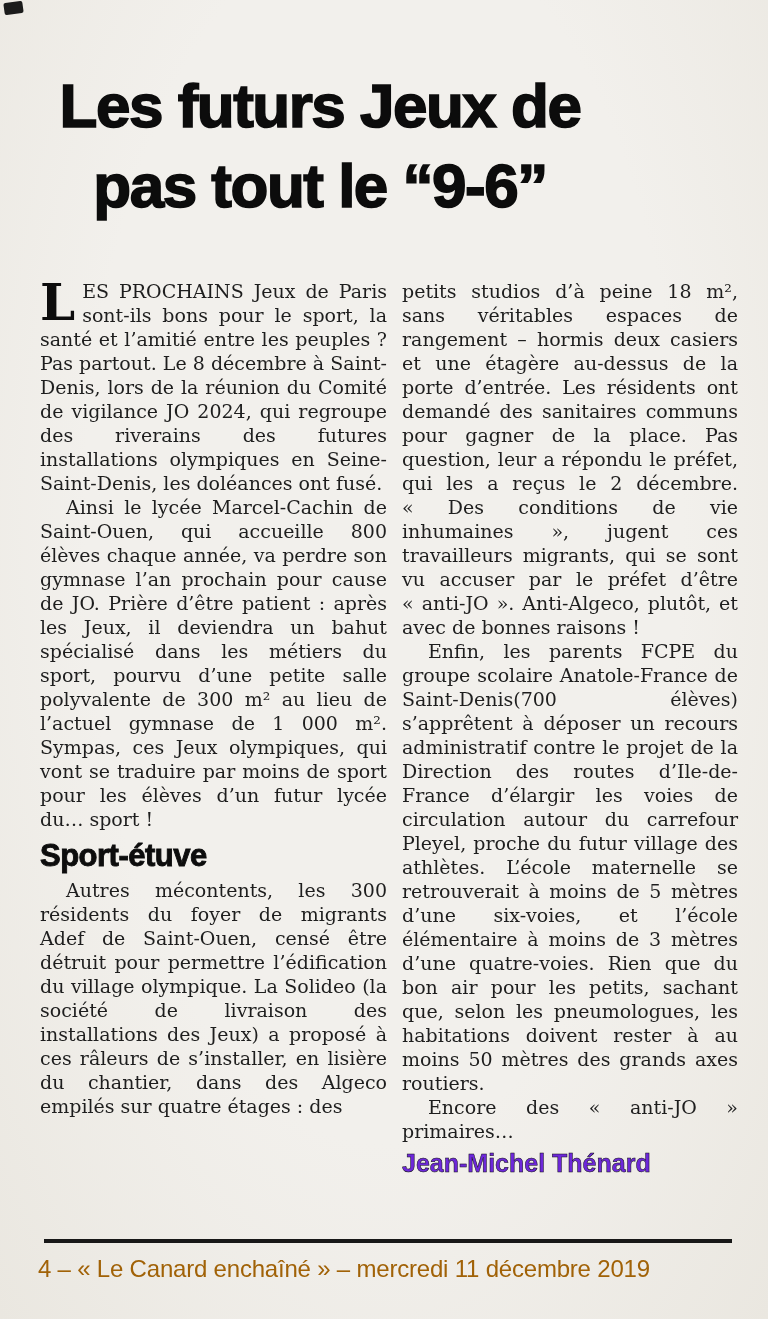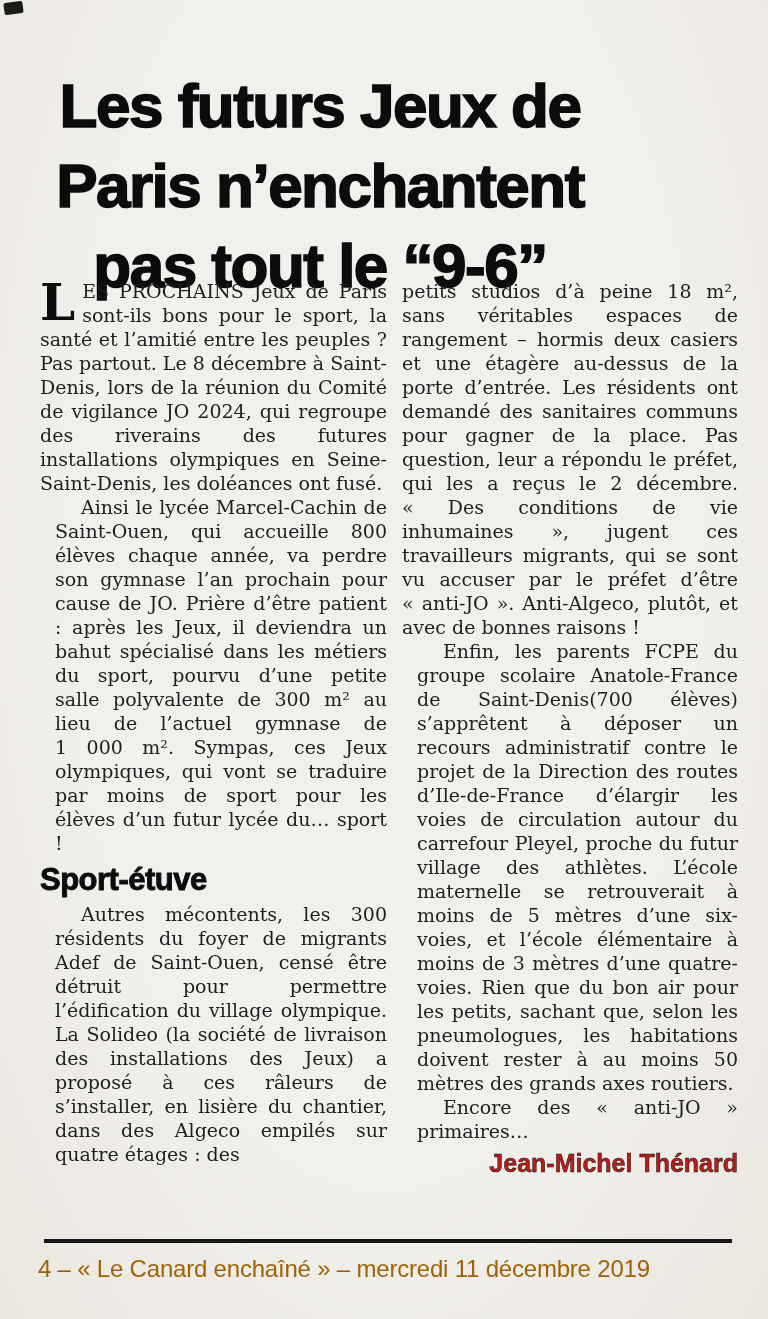--- a/index.html
+++ b/index.html
@@ -15,52 +15,51 @@
     font-family:"Liberation Sans", sans-serif;font-weight:900;
     font-size:62px;line-height:80px;letter-spacing:-1.5px;color:#0c0c0c;
     -webkit-text-stroke:1.6px #0c0c0c;
   }
   .headline span{display:block;}
   .columns{position:absolute;top:279px;left:40px;width:698px;display:flex;gap:15px;}
   .col{text-align:justify;font-size:19px;line-height:24px;}
   .col-left{width:347px;}
   .col-right{width:336px;}
   p{margin:0;}
-  .indent{text-indent:26px;margin-left:15px;}
+  .indent{text-indent:26px;}
   .dropcap{
     float:left;font-weight:bold;font-size:50px;line-height:41px;
     padding:3px 7px 0 0;color:#0d0d0d;font-family:"DejaVu Serif", serif;
   }
   .subhead{
     text-align:left;text-indent:0;margin:13px 0 10px;
     font-family:"Liberation Sans", sans-serif;font-weight:700;
     font-size:31px;letter-spacing:-0.5px;color:#0d0d0d;
     -webkit-text-stroke:0.9px #0d0d0d;
   }
   .it{}
   .byline{
-    text-align:right;text-indent:0;margin-top:8px;
+    text-align:left;text-indent:0;margin-top:8px;
     font-family:"Liberation Sans", sans-serif;font-weight:700;
-    font-size:25px;color:#b91c1c;-webkit-text-stroke:0.5px #101010;
+    font-size:25px;color:#6d28d9;-webkit-text-stroke:0.5px #101010;
   }
   .rule{position:absolute;top:1239px;left:44px;width:688px;height:4px;background:#181818;}
   .footer{
     position:absolute;top:1255px;left:38px;width:700px;
     font-family:"Liberation Sans", sans-serif;font-size:24px;
     letter-spacing:-0.2px;color:#a16207;
   }
 </style>
 </head>
 <body>
 
 <div class="artifact"></div>
 
 <h1 class="headline">
   <span>Les futurs Jeux de</span>
-  <span>Paris n’enchantent</span>
   <span>pas tout le “9-6”</span>
 </h1>
 
 <div class="columns">
   <div class="col col-left">
     <p><span class="dropcap">L</span><span>ES PROCHAINS Jeux de Paris sont-ils bons pour le sport, la santé et l’amitié entre les peuples ? Pas partout. Le 8 décembre à Saint-Denis, lors de la réunion du Comité de vigilance JO 2024, qui regroupe des riverains des futures installations olympiques en Seine-Saint-Denis, les doléances ont fusé.</span></p>
     <p class="indent">Ainsi le lycée Marcel-Cachin de Saint-Ouen, qui accueille 800 élèves chaque année, va perdre son gymnase l’an prochain pour cause de JO. Prière d’être patient : après les Jeux, il deviendra un bahut spécialisé dans les métiers du sport, pourvu d’une petite salle polyvalente de 300&nbsp;m² au lieu de l’actuel gymnase de 1&nbsp;000&nbsp;m². Sympas, ces Jeux olympiques, qui vont se traduire par moins de sport pour les élèves d’un futur lycée du… sport !</p>
     <h2 class="subhead">Sport-étuve</h2>
     <p class="indent">Autres mécontents, les 300 résidents du foyer de migrants Adef de Saint-Ouen, censé être détruit pour permettre l’édification du village olympique. La Solideo (la société de livraison des installations des Jeux) a proposé à ces râleurs de s’installer, en lisière du chantier, dans des Algeco empilés sur quatre étages : des</p>
   </div>

